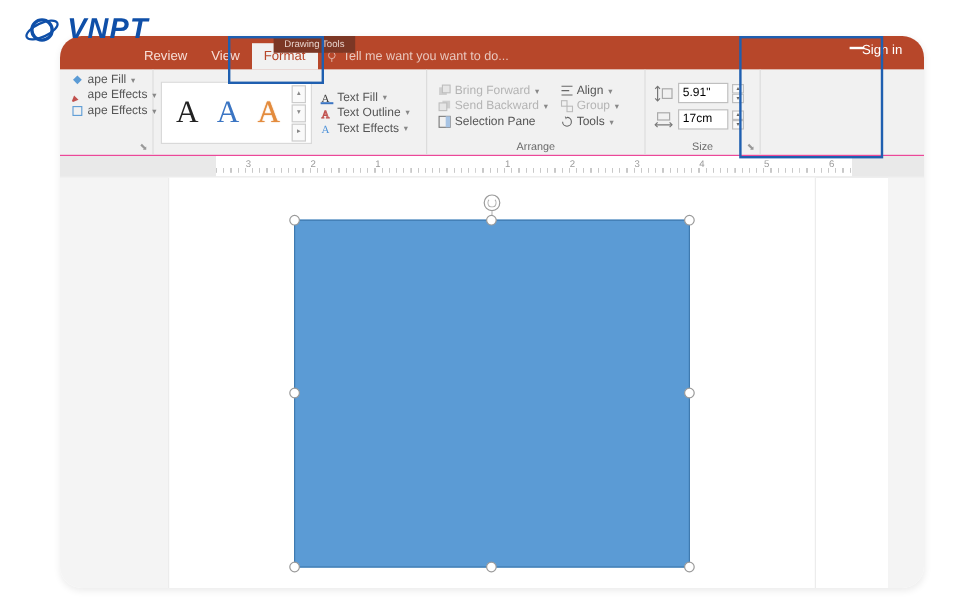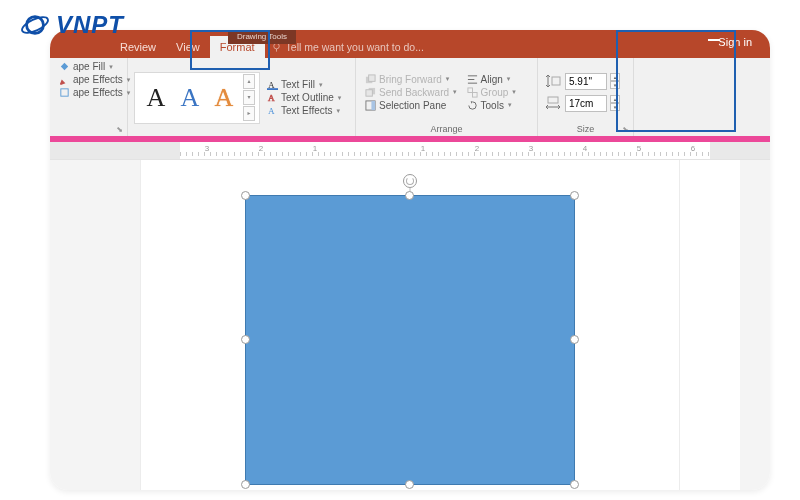--- a/index.html
+++ b/index.html
@@ -79,23 +79,23 @@
     position: absolute; right: 18px; top: 6px;
     font-size: 11px; color: #fff;
   }
   .wincontrol {
     position: absolute; right: 50px; top: 9px;
     width: 12px; height: 2px; background: #fff;
   }
 
   
   .ribbon {
-    height: 84px;
+    height: 72px;
     background: #f1f1f1;
-    border-bottom: 6px solid #ec4899;
+    border-bottom: 1px solid #ec4899;
     display: flex;
     font-size: 10px;
     color: #555;
     position: relative;
   }
   .group {
     border-right: 1px solid #dcdcdc;
     padding: 2px 6px 1px 6px;
     display: flex; flex-direction: column;
     justify-content: space-between;

